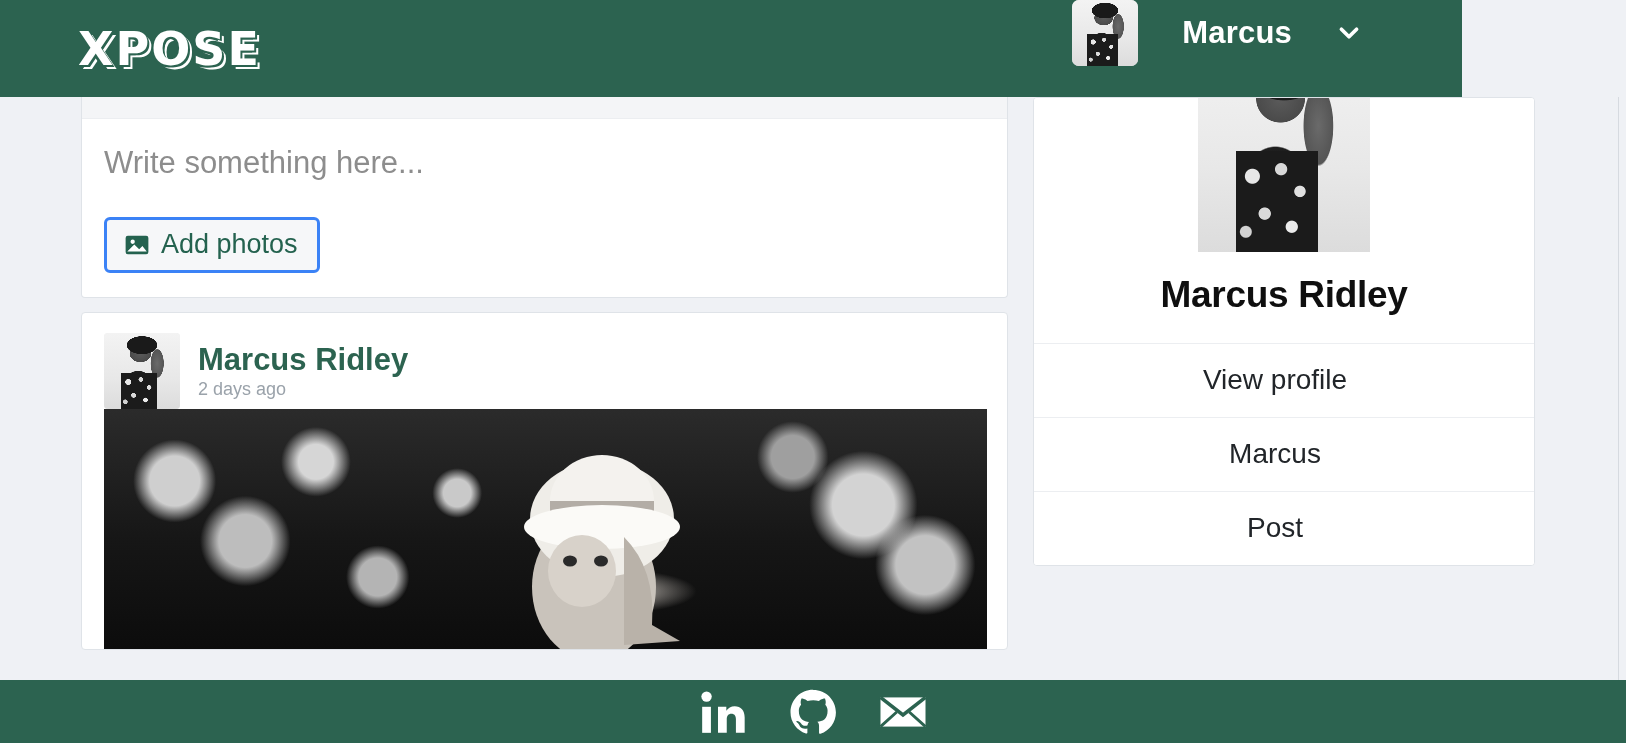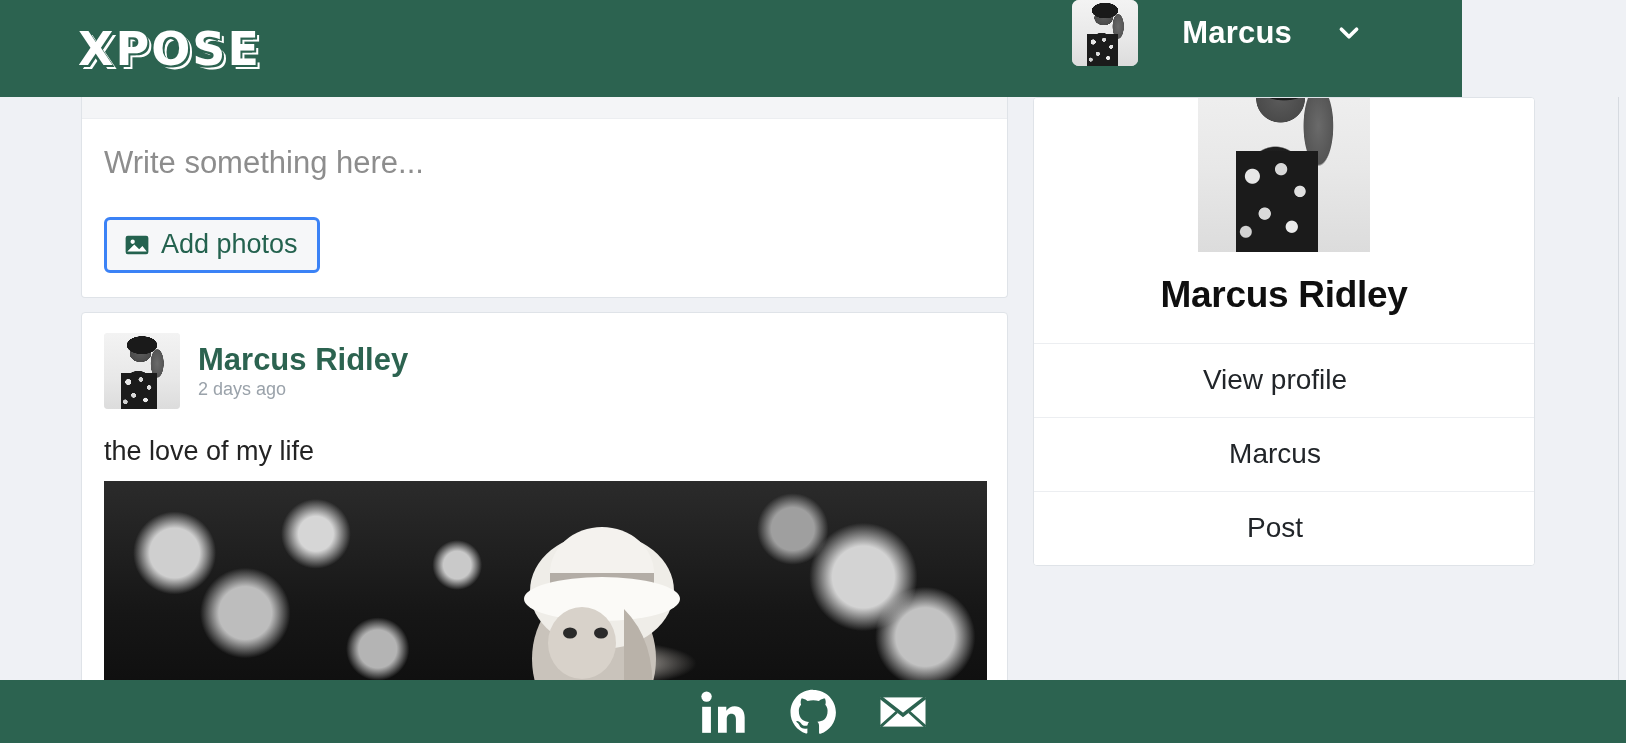--- a/index.html
+++ b/index.html
@@ -378,21 +378,20 @@
       <div class="card post">
         <div class="post-head">
           <div class="post-avatar">
             <div class="ph-person"></div>
           </div>
           <div class="post-meta">
             <a class="post-author" href="#">Marcus Ridley</a>
             <span class="post-time">2 days ago</span>
           </div>
         </div>
-        <div class="post-text">the love of my life</div>
         <div class="post-photo">
           <div class="ph-forest"></div>
           <svg viewBox="0 0 883 240" style="position:absolute;inset:0;width:100%;height:100%">
             <ellipse cx="490" cy="178" rx="62" ry="74" fill="#c9c3bb"></ellipse>
             <ellipse cx="498" cy="110" rx="72" ry="58" fill="#efede8"></ellipse>
             <ellipse cx="498" cy="92" rx="52" ry="46" fill="#f4f2ee"></ellipse>
             <rect x="446" y="92" width="104" height="13" fill="#b3ada6"></rect>
             <ellipse cx="498" cy="118" rx="78" ry="22" fill="#fbfaf7"></ellipse>
             <ellipse cx="478" cy="162" rx="34" ry="36" fill="#d8d2ca"></ellipse>
             <ellipse cx="466" cy="152" rx="7" ry="5.5" fill="#2a2a2a"></ellipse>

